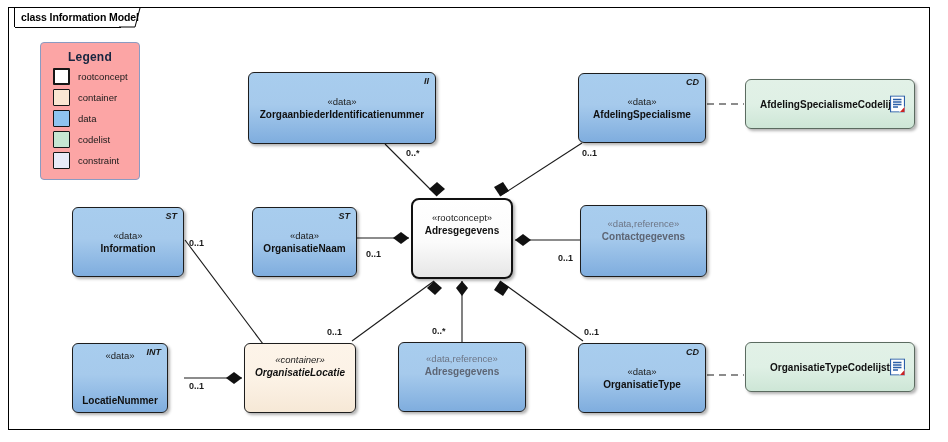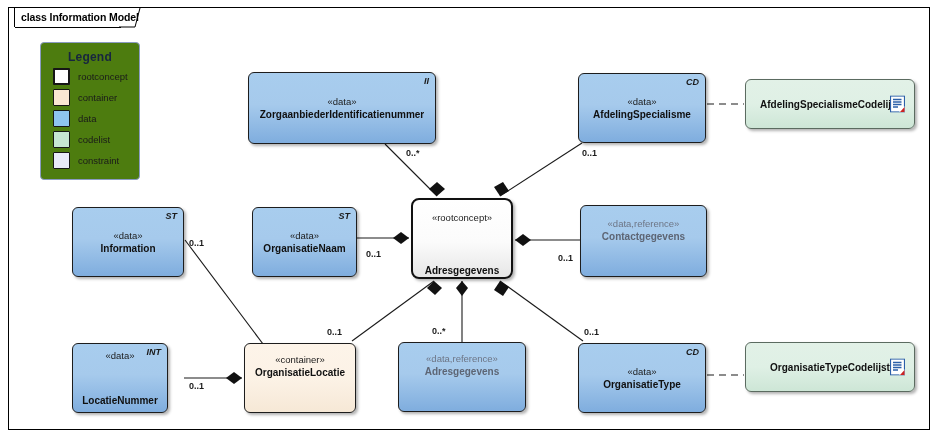--- a/index.html
+++ b/index.html
@@ -69,21 +69,21 @@
     letter-spacing: -0.1px;
   }
 
   
   #legend {
     position: absolute;
     left: 40px;
     top: 42px;
     width: 98px;
     height: 136px;
-    background: #4d7c0f;
+    background: #fca5a5;
     border-radius: 4px;
     border: 1px solid #8a9bc2;
   }
   #legend-title {
     text-align: center;
     font-size: 12px;
     font-weight: bold;
     color: #17253f;
     margin-top: 7px;
     letter-spacing: 0.2px;
@@ -152,20 +152,21 @@
     text-align: center;
   }
   .kind-root {
     background: linear-gradient(180deg,#ffffff 0%, #fbfbfb 55%, #e6e6e6 100%);
     border-width: 2.6px;
     border-color: #111;
     border-radius: 8px;
   }
   .kind-container {
     background: linear-gradient(180deg,#fdf4e9 0%, #fcf2e6 50%, #f6e8d6 100%);
+    font-style: italic;
   }
   .kind-codelist {
     background: linear-gradient(180deg,#e2f1e7 0%, #dff0e5 50%, #cde6d6 100%);
     border-color: #5b6b60;
     border-width: 1px;
   }
   .kind-codelist .nm { font-size: 10px; }
   .kind-reference .stereo, .kind-reference .nm { color: #6d7585; }
   .kind-reference .nm { color: #5d6574; }
 
@@ -337,21 +338,21 @@
     <span class="stereo">«data»</span>
     <span class="nm">Information</span>
   </div>
 
   <div class="node kind-data" style="left:252px;top:207px;width:105px;height:70px;">
     <span class="corner">ST</span>
     <span class="stereo">«data»</span>
     <span class="nm">OrganisatieNaam</span>
   </div>
 
-  <div class="node kind-root" style="left:411px;top:198px;width:102px;height:81px;justify-content:space-between;padding-top:11px;">
+  <div class="node kind-root" style="left:411px;top:198px;width:102px;height:81px;justify-content:flex-start;padding-top:11px;">
     <span class="stereo">«rootconcept»</span>
     <span class="nm">Adresgegevens</span>
   </div>
 
   <div class="node kind-data kind-reference" style="left:580px;top:205px;width:127px;height:72px;justify-content:flex-start;padding-top:11px;">
     <span class="stereo">«data,reference»</span>
     <span class="nm">Contactgegevens</span>
   </div>
 
   <div class="node kind-data" style="left:72px;top:343px;width:96px;height:70px;gap:32px;">

